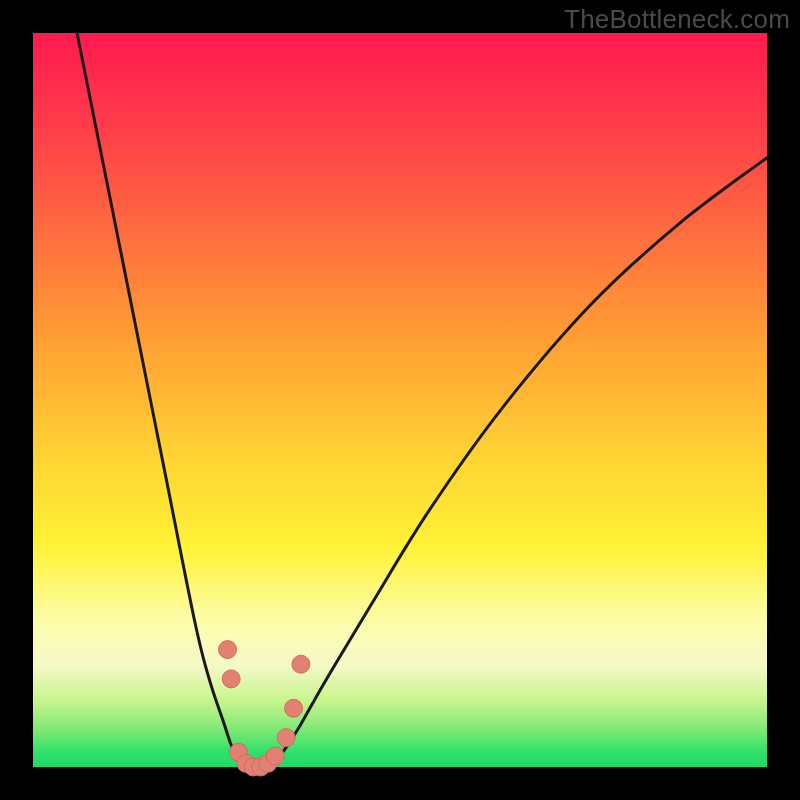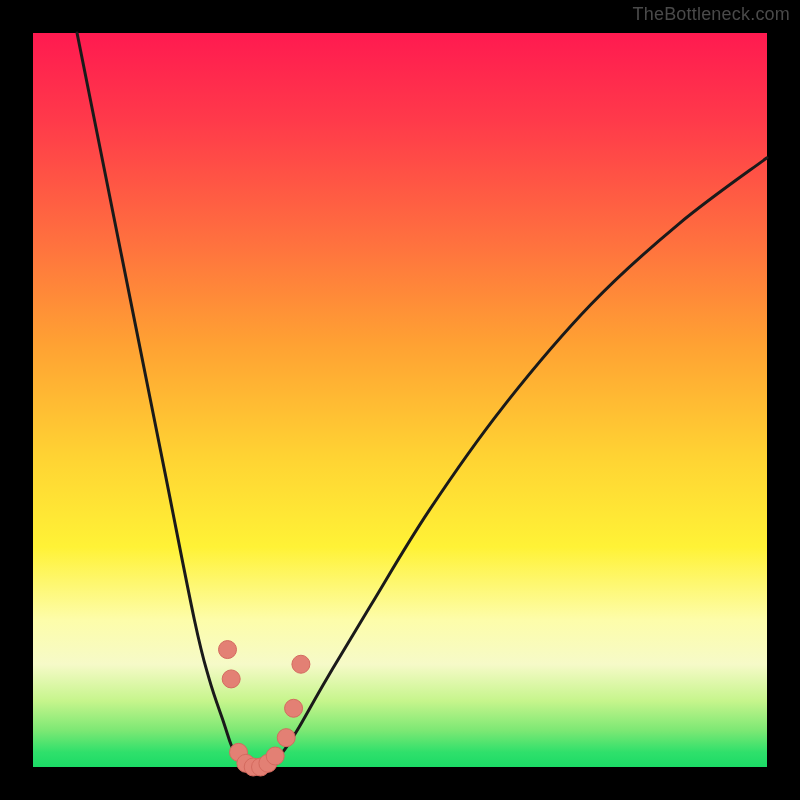--- a/index.html
+++ b/index.html
@@ -37,21 +37,21 @@
       #7de874 95%,
       #2fe06b 98%,
       #1bdb66 100%
     );
   }
   .watermark {
     position: absolute;
     top: 4px;
     right: 10px;
     color: #4a4a4a;
-    font-size: 18px;
+    font-size: 26px;
     font-weight: 500;
     letter-spacing: 0.2px;
     user-select: none;
   }
   svg.curves {
     position: absolute;
     left: 0;
     top: 0;
     width: 734px;
     height: 734px;

